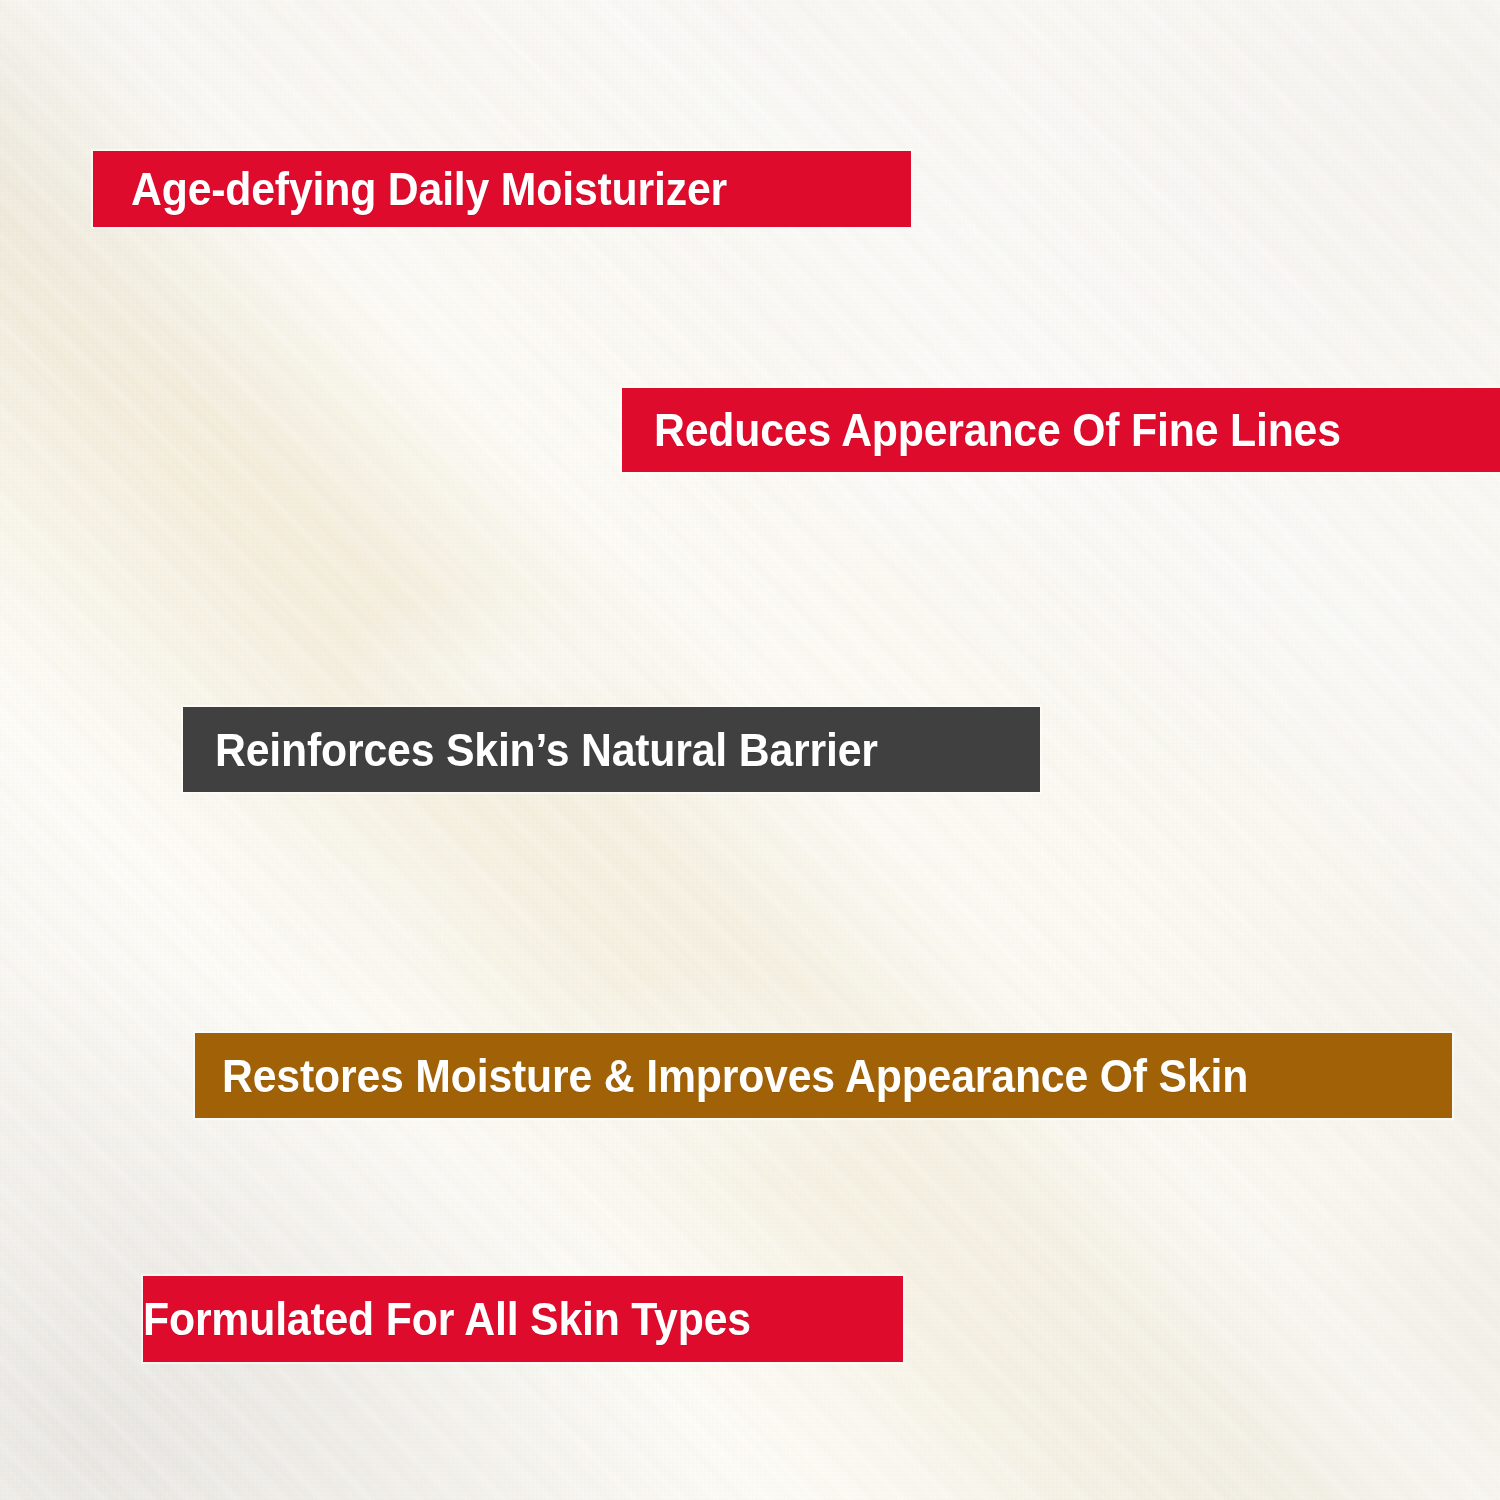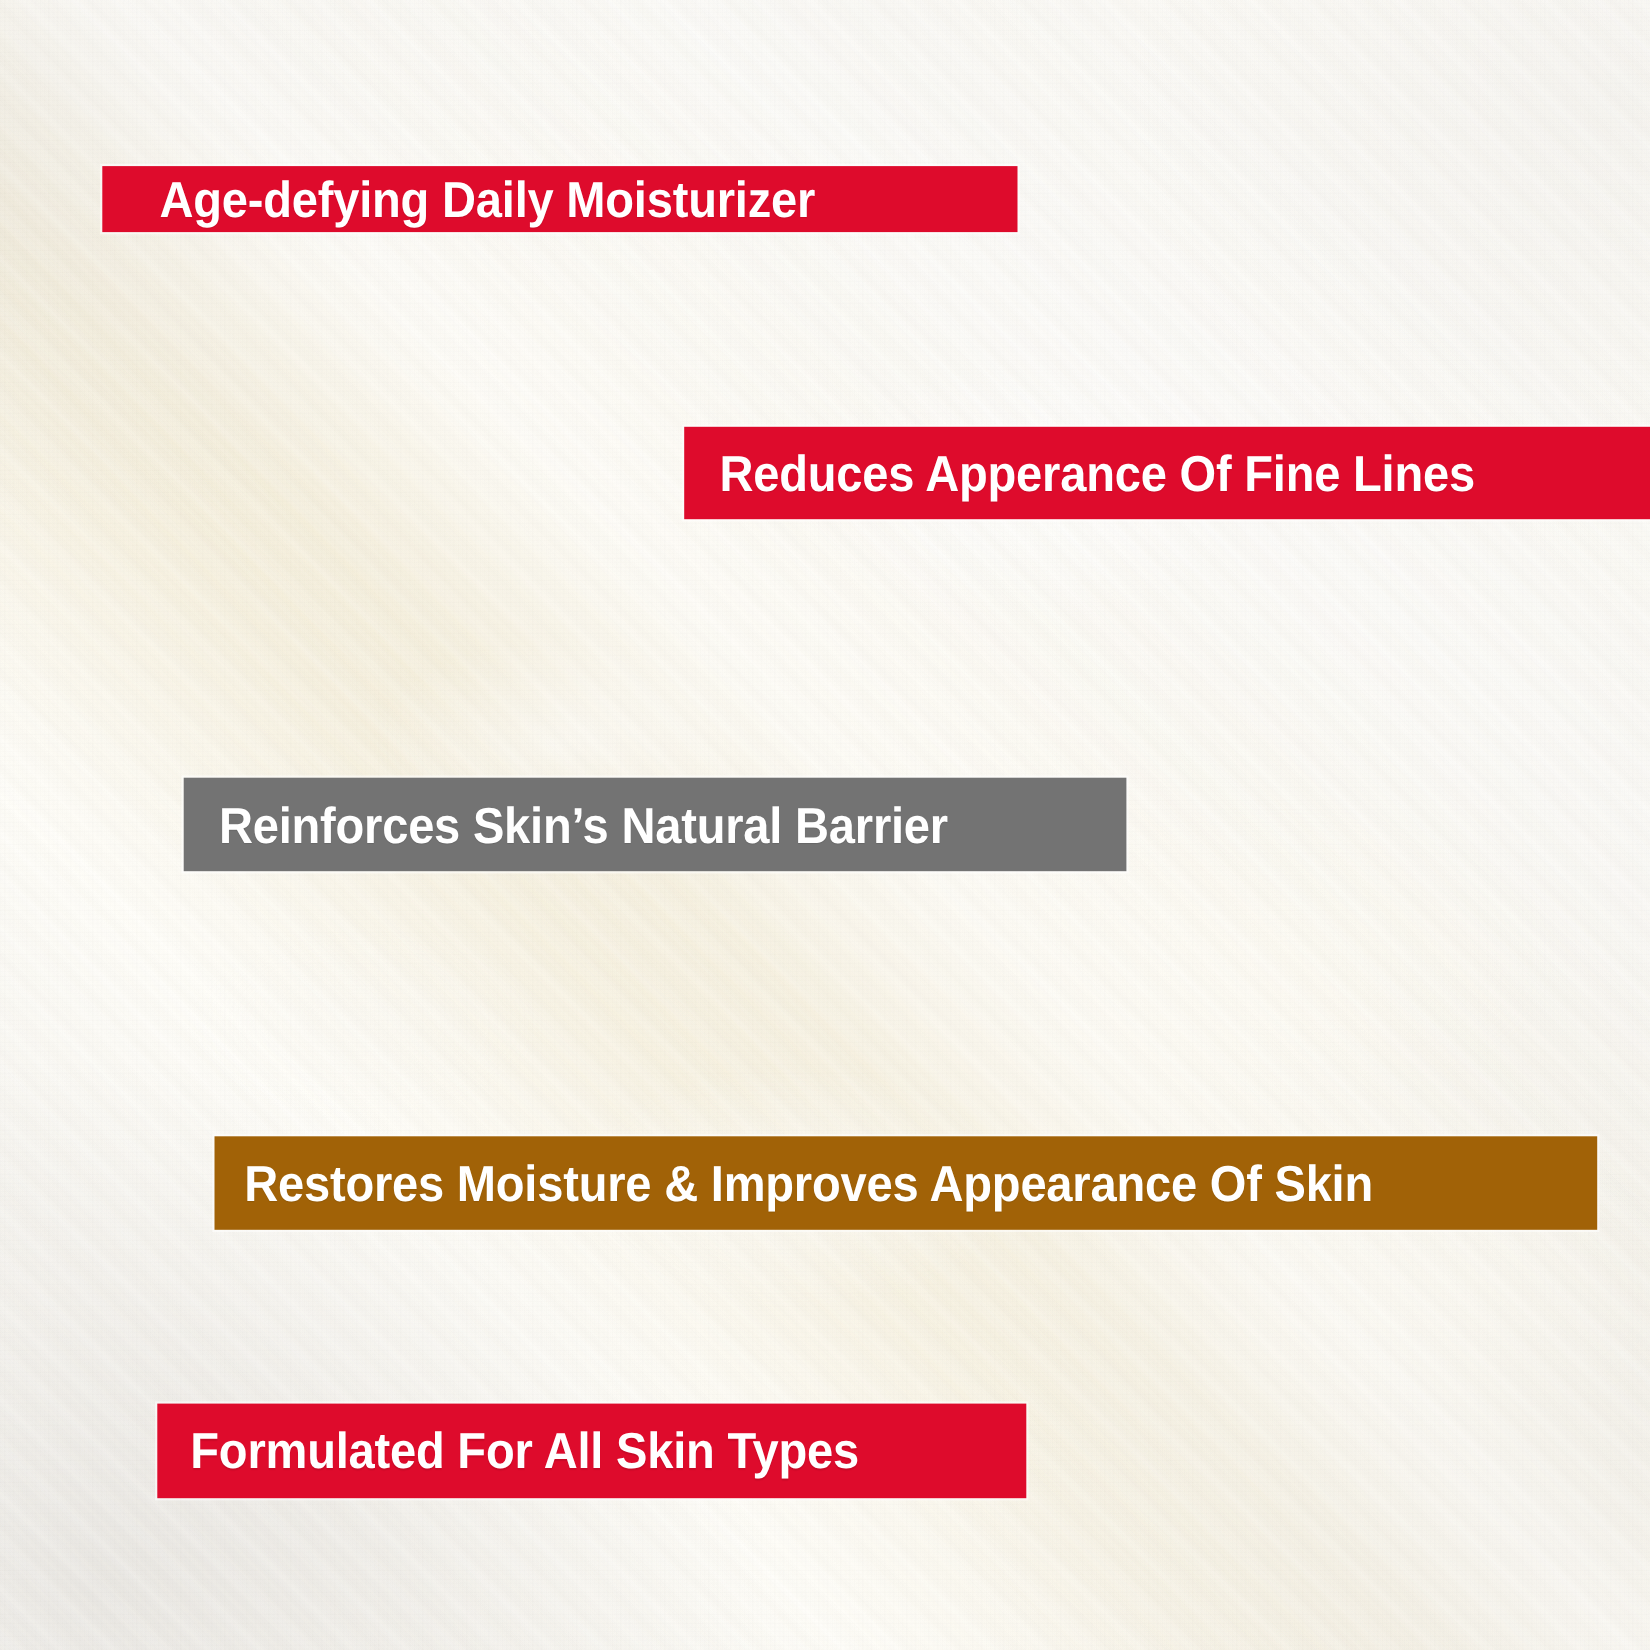--- a/index.html
+++ b/index.html
@@ -180,25 +180,25 @@
     font-size: 46px;
     line-height: 1;
     letter-spacing: -0.2px;
     white-space: nowrap;
     transform: scaleX(0.93);
     transform-origin: left center;
     text-shadow: 0 1px 1px rgba(0,0,0,0.10);
   }
 
   
-  #banner-1 { left: 93px;  top: 151px;  width: 780px;  height: 60px;  padding-left: 52px; }
+  #banner-1 { left: 93px;  top: 151px;  width: 780px;  height: 76px;  padding-left: 38px; }
   #banner-2 { left: 622px; top: 388px;  width: 851px;  height: 84px;  padding-left: 32px; }
   #banner-3 { left: 167px; top: 707px;  width: 825px;  height: 85px;  padding-left: 32px; }
   #banner-4 { left: 195px; top: 1033px; width: 1230px; height: 85px;  padding-left: 27px; }
-  #banner-5 { left: 143px; top: 1276px; width: 760px;  height: 86px;  padding-left: 30px; }
+  #banner-5 { left: 143px; top: 1276px; width: 760px;  height: 86px;  }
 </style>
 </head>
 <body>
 
 <div id="canvas">
 
   <div class="bg-layer bg-base"></div>
   <div class="bg-layer bg-ridge"></div>
   <div class="bg-layer bg-streak-warm"></div>
   <div class="bg-layer bg-shade-ll"></div>
@@ -213,21 +213,21 @@
   <div class="bg-layer bg-grain"></div>
 
   <div class="banner" id="banner-1" style="background-color: rgb(222, 11, 44);">
     <span class="banner-text" style="color: rgb(255, 255, 255);">Age-defying Daily Moisturizer</span>
   </div>
 
   <div class="banner" id="banner-2" style="background-color: rgb(222, 11, 44);">
     <span class="banner-text" style="color: rgb(255, 255, 255);">Reduces Apperance Of Fine Lines</span>
   </div>
 
-  <div class="banner" id="banner-3" style="background-color: #737373;">
+  <div class="banner" id="banner-3" style="background-color: #404040; margin-left: 16px;">
     <span class="banner-text" style="color: rgb(255, 255, 255);">Reinforces Skin’s Natural Barrier</span>
   </div>
 
   <div class="banner" id="banner-4" style="background-color: #a16207;">
     <span class="banner-text" style="color: rgb(255, 255, 255);">Restores Moisture &amp; Improves Appearance Of Skin</span>
   </div>
 
   <div class="banner" id="banner-5" style="background-color: rgb(222, 11, 44);">
     <span class="banner-text" style="color: rgb(255, 255, 255);">Formulated For All Skin Types</span>
   </div>

